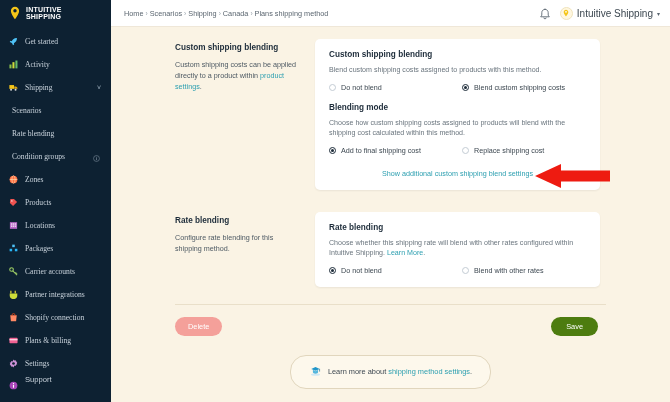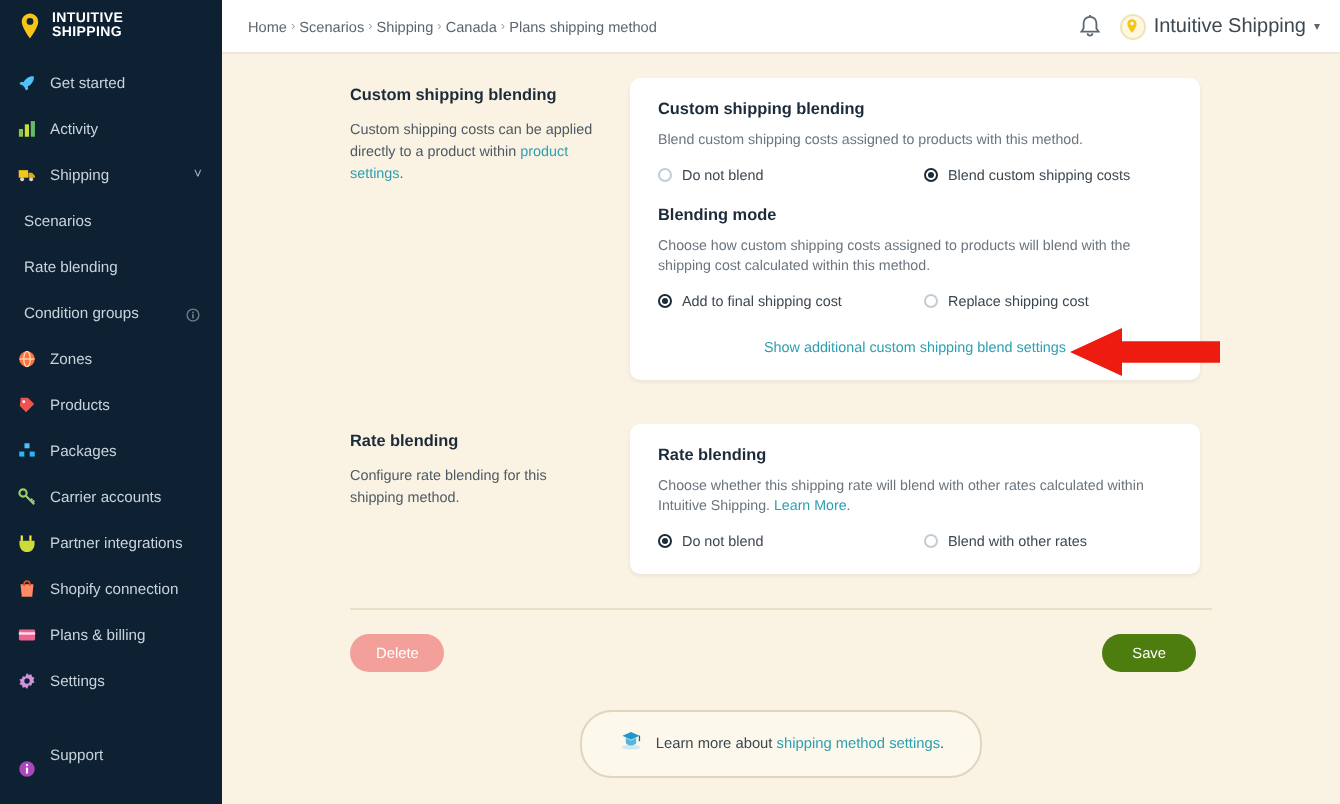--- a/index.html
+++ b/index.html
@@ -29,21 +29,21 @@
     line-height: 7.4px; letter-spacing: 0.2px;
   }
   .nav { flex: 1 1 auto; padding-top: 4px; }
   .nav-item {
     display: flex; align-items: center;
     height: 23px; padding-left: 8px; position: relative;
     cursor: pointer;
   }
   .nav-item .ico { width: 11px; flex: 0 0 11px; display:flex; align-items:center; justify-content:center; }
   .nav-item .lbl {
-    color: #c9d3dc; font-size: 7.6px; margin-left: 6px; white-space: nowrap;
+    color: #c9d3dc; font-size: 7.6px; margin-left: 6px; white-space: nowrap; font-family: Liberation Serif, serif;
   }
   .nav-item.sub { padding-left: 12px; }
   .nav-item.sub .lbl { margin-left: 0; color: #c9d3dc; }
   .nav-item .chev { position: absolute; right: 10px; color: #9fb0bf; font-size: 7px; }
   .nav-item .badge-ico { position: absolute; right: 11px; }
   .support-row {
     display: flex; height: 23px; padding-left: 8px;
     margin-bottom: 6px; cursor: pointer;
   }
   .support-row .lbl { color: #c9d3dc; font-size: 7.6px; margin-left: 6px; }
@@ -226,20 +226,34 @@
       <div class="nav-item">
         <span class="ico">
           <svg width="9" height="9" viewBox="0 0 10 10">
               <path d="M1.5 1h4l3.5 3.5-4.5 4.5L1 5.5z" fill="#ef5350"></path>
               <circle cx="3.2" cy="3.2" r="0.8" fill="#fff"></circle>
             </svg>
         </span>
         <span class="lbl">Products</span>
       </div>
 
+      <div class="nav-item">
+        <span class="ico">
+          <svg width="9" height="9" viewBox="0 0 10 10">
+              <rect x="1" y="1.3" width="8" height="7.4" fill="#ba68c8"></rect>
+              <rect x="2.2" y="2.6" width="1.5" height="1.5" fill="#f3e5f5"></rect>
+              <rect x="4.3" y="2.6" width="1.5" height="1.5" fill="#f3e5f5"></rect>
+              <rect x="6.4" y="2.6" width="1.5" height="1.5" fill="#f3e5f5"></rect>
+              <rect x="2.2" y="5" width="1.5" height="1.5" fill="#f3e5f5"></rect>
+              <rect x="4.3" y="5" width="1.5" height="1.5" fill="#f3e5f5"></rect>
+              <rect x="6.4" y="5" width="1.5" height="1.5" fill="#f3e5f5"></rect>
+            </svg>
+        </span>
+        <span class="lbl">Locations</span>
+      </div>
 
       <div class="nav-item">
         <span class="ico">
           <svg width="9" height="9" viewBox="0 0 10 10">
               <rect x="3.6" y="0.7" width="2.8" height="2.8" fill="#4fc3f7"></rect>
               <rect x="0.7" y="5.3" width="2.8" height="2.8" fill="#29b6f6"></rect>
               <rect x="6.5" y="5.3" width="2.8" height="2.8" fill="#29b6f6"></rect>
             </svg>
         </span>
         <span class="lbl">Packages</span>
@@ -388,21 +402,21 @@
       </section>
 
       <section class="section" style="padding-top:22px;">
         <div class="leftcol">
           <h3>Rate blending</h3>
           <p>Configure rate blending for this shipping method.</p>
         </div>
 
         <div class="card">
           <h4>Rate blending</h4>
-          <p class="desc"><span>Choose whether this shipping rate will blend with other rates calculated within Intuitive Shipping. </span><a class="link">Learn More</a><span>.</span></p>
+          <p class="desc"><span>Choose whether this shipping rate will blend with other rates configured within Intuitive Shipping. </span><a class="link">Learn More</a><span>.</span></p>
 
           <div class="radios">
             <label class="radio first on">
               <span class="dot"></span>
               <span class="rl">Do not blend</span>
             </label>
             <label class="radio">
               <span class="dot"></span>
               <span class="rl">Blend with other rates</span>
             </label>

